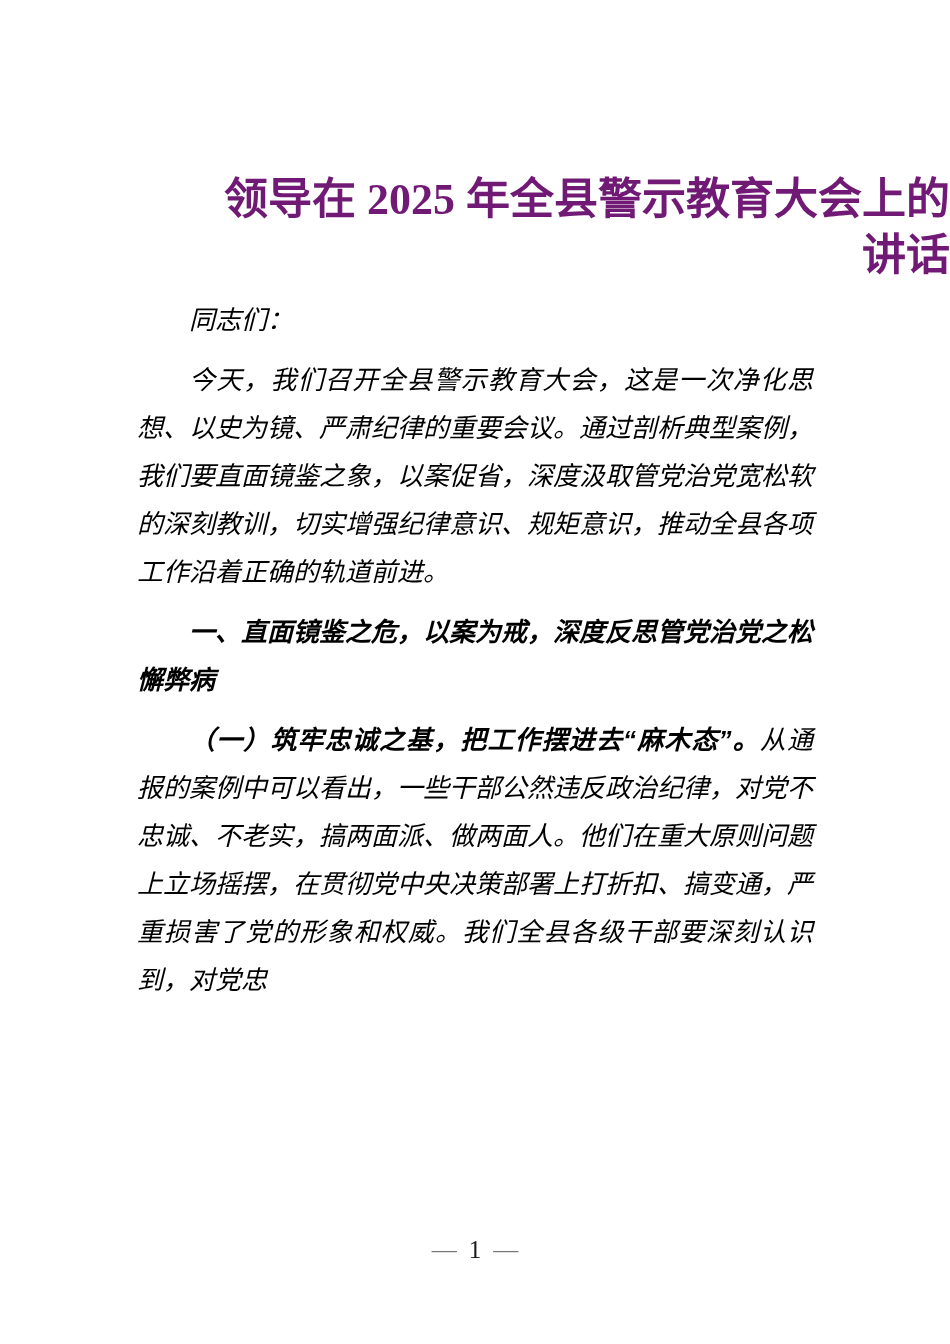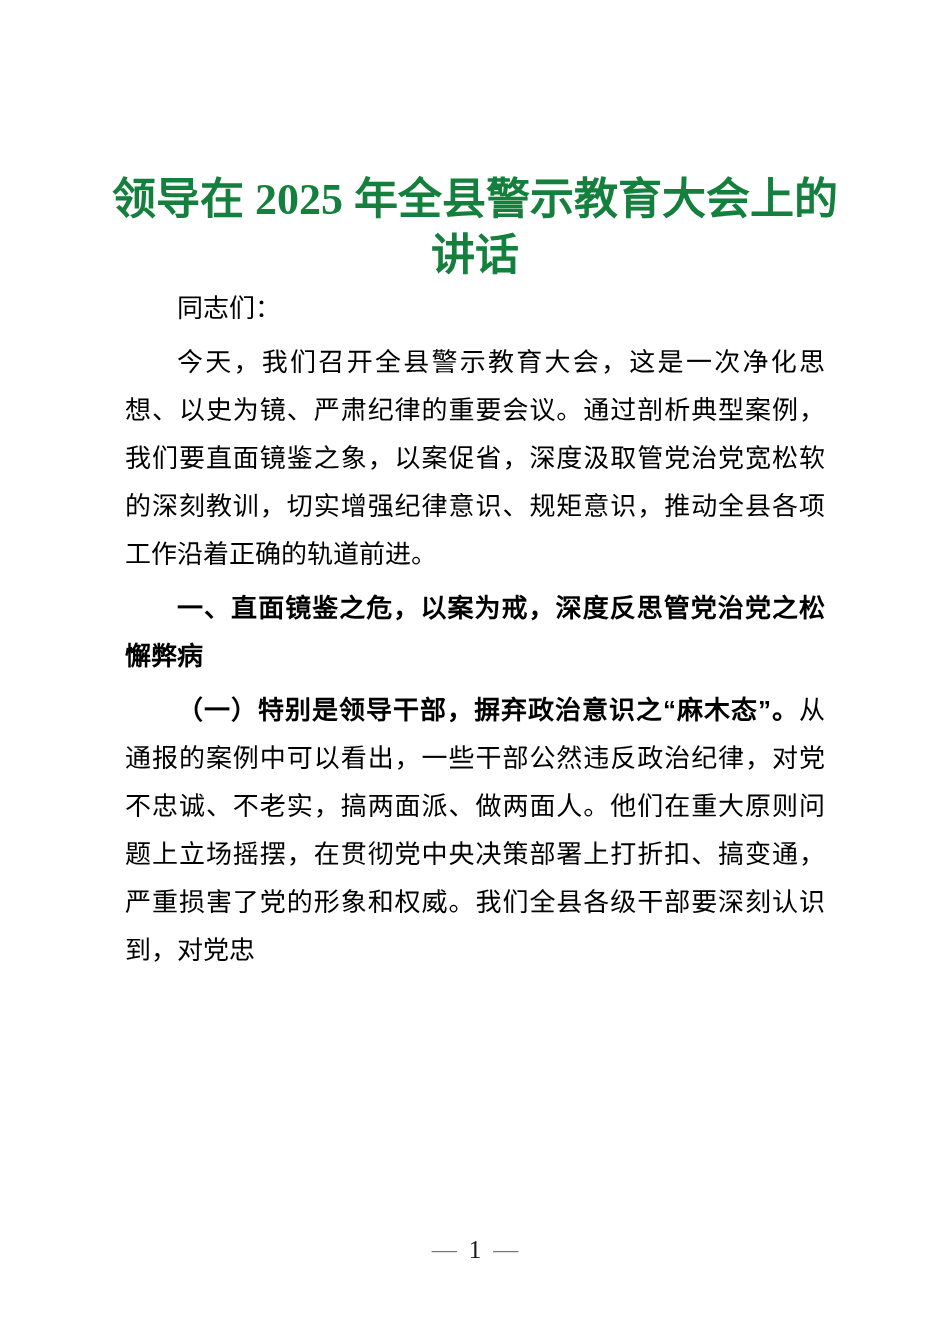--- a/index.html
+++ b/index.html
@@ -13,39 +13,40 @@
     height: 1344px;
     margin: 0 auto;
     background: #ffffff;
     color: #000000;
     font-family: "Liberation Sans", "DejaVu Sans", sans-serif;
     overflow: hidden;
   }
   .doc-title {
     margin: 0;
     padding-top: 172px;
-    text-align: center;
+    text-align: right;
     font-family: "Liberation Serif", "DejaVu Serif", serif;
     font-weight: 700;
     font-size: 44px;
     line-height: 56px;
-    color: #15803d;
+    color: #701a75;
   }
   .title-line { display: block; }
   .doc-body {
     width: 700px;
     margin: 0 auto;
     font-size: 26px;
     line-height: 48px;
     text-align: justify;
     color: #000000;
   }
   .para {
-    margin: 0;
+    margin: 12px;
     text-indent: 52px;
+    font-style: italic;
   }
   .para + .para { margin-top: 6px; }
   .heading { font-weight: 700; }
   .lead { font-weight: 700; }
   .footer {
     position: absolute;
     left: 0;
     right: 0;
     top: 1236px;
     text-align: center;
@@ -73,21 +74,21 @@
 
   <div class="doc-body">
 
     <p class="para">同志们：</p>
 
     <p class="para">今天，我们召开全县警示教育大会，这是一次净化思想、以史为镜、严肃纪律的重要会议。通过剖析典型案例，我们要直面镜鉴之象，以案促省，深度汲取管党治党宽松软的深刻教训，切实增强纪律意识、规矩意识，推动全县各项工作沿着正确的轨道前进。</p>
 
     <p class="para heading">一、直面镜鉴之危，以案为戒，深度反思管党治党之松懈弊病</p>
 
 
-    <p class="para"><span class="lead">（一）特别是领导干部，摒弃政治意识之“麻木态”。</span><span>从通报的案例中可以看出，一些干部公然违反政治纪律，对党不忠诚、不老实，搞两面派、做两面人。他们在重大原则问题上立场摇摆，在贯彻党中央决策部署上打折扣、搞变通，严重损害了党的形象和权威。我们全县各级干部要深刻认识到，对党忠</span></p>
+    <p class="para"><span class="lead">（一）筑牢忠诚之基，把工作摆进去“麻木态”。</span><span>从通报的案例中可以看出，一些干部公然违反政治纪律，对党不忠诚、不老实，搞两面派、做两面人。他们在重大原则问题上立场摇摆，在贯彻党中央决策部署上打折扣、搞变通，严重损害了党的形象和权威。我们全县各级干部要深刻认识到，对党忠</span></p>
 
   </div>
 
   <div class="footer">
     <span class="dash">—</span><span class="page-num">1</span><span class="dash">—</span>
   </div>
 
 </div>
 
 </body></html>

